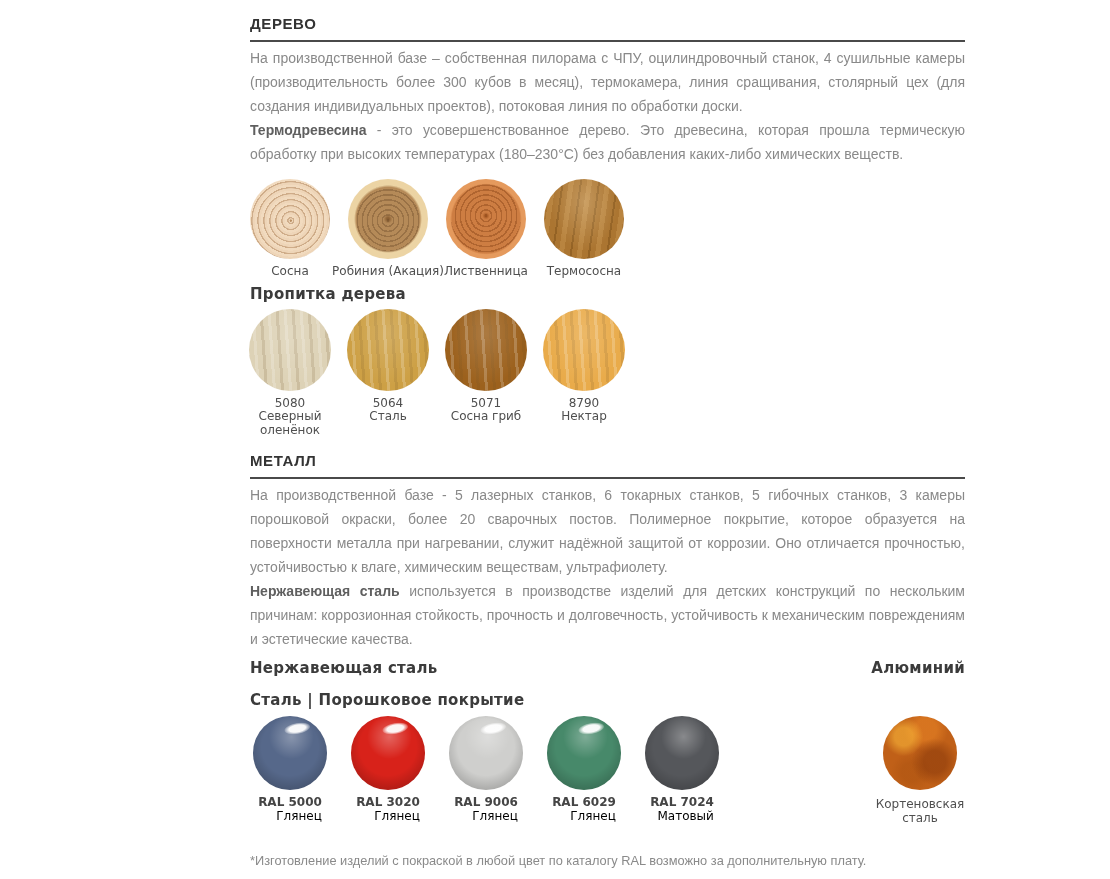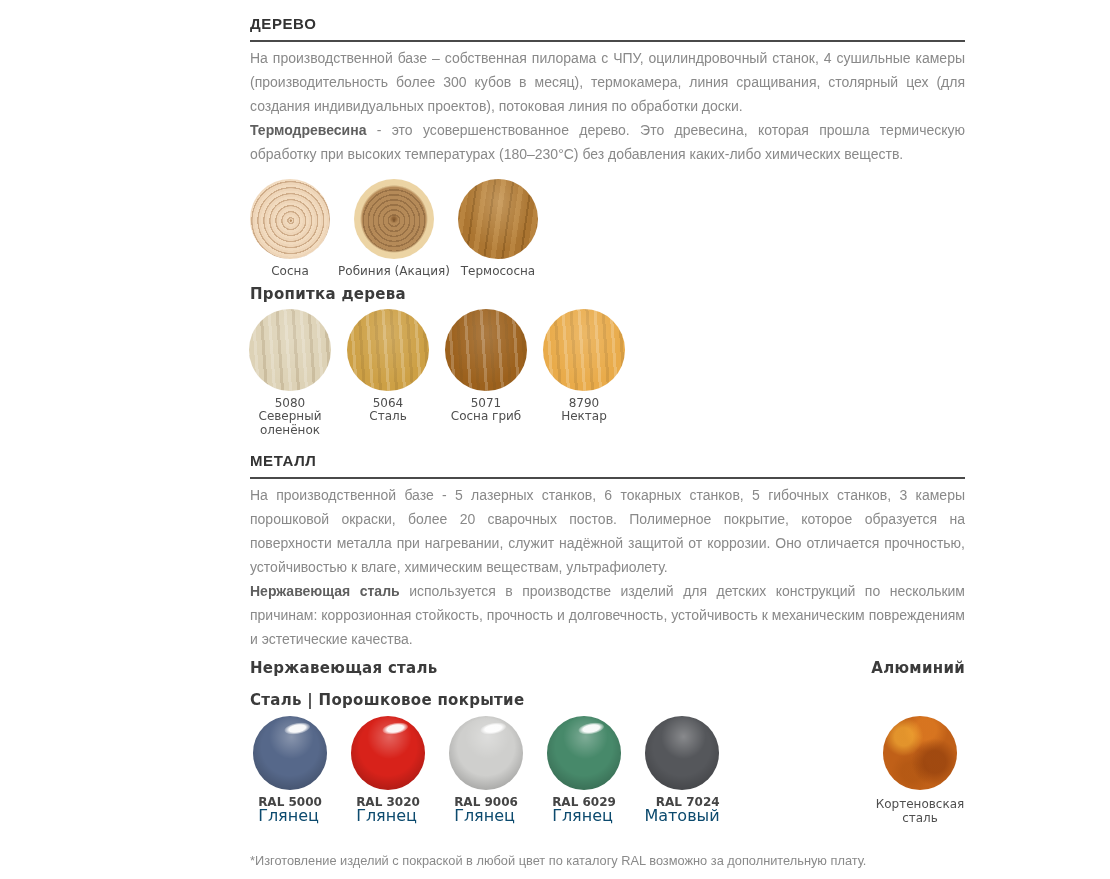--- a/index.html
+++ b/index.html
@@ -18,42 +18,42 @@
 
   
   p.body { font-size:14px; line-height:24px; color:#898989; text-align:justify; }
   p.body.first { margin-top:4px; }
   p.body b { color:#5f5f5f; font-weight:bold; }
 
   
   .swatch-row { display:flex; margin-left:-9px; }
   .swatch { width:98px; display:flex; flex-direction:column; align-items:center; flex:0 0 auto; }
   .right-swatch { width:90px; margin-left:auto; display:flex; flex-direction:column; align-items:center; flex:0 0 auto; }
-  .row-wood   { margin-top:13px;gap:6px; }
+  .row-wood   { margin-top:13px; }
   .row-impr   { margin-top:5px; }
   .row-steel  { margin-top:6px; }
   .row-powder { margin-top:6px; }
   .h2-impr    { margin-top:6px; }
   .h2-powder  { margin-top:13px; }
 
   .circle { position:relative; border-radius:50%; background-color:var(--c,#ccc); flex:0 0 auto; }
   .c80 { width:80px; height:80px; }
   .c82 { width:82px; height:82px; }
   .c74 { width:74px; height:74px; }
   .c75 { width:75px; height:75px; }
   .sphere { width:72px; height:80px; border-radius:50%; position:relative; flex:0 0 auto; }
 
   
   .cap { margin-top:6px; font-family:"DejaVu Sans",sans-serif; font-size:12px; line-height:13.5px;
          color:#4f4f4f; text-align:center; white-space:nowrap; }
   .cap.wrap { white-space:normal; max-width:96px; }
   .cap-code { margin-top:5px; font-family:"DejaVu Sans",sans-serif; font-size:12px; line-height:14px;
               color:#454545; font-weight:bold; text-align:right; white-space:nowrap; }
-  .cap-sub { font-family:"DejaVu Sans",sans-serif; font-size:16px; line-height:14px;
-             color:#0c4a6e; text-align:left; white-space:nowrap; }
+  .cap-sub { font-family:"DejaVu Sans",sans-serif; font-size:12px; line-height:14px;
+             color:#000000; text-align:right; white-space:nowrap; }
 
   .footnote { margin-top:28px; font-size:12.8px; color:#8a8a8a; }
 
   
   .tex-pine { background-image:
     radial-gradient(circle at 51% 52%, #b98f63 0 1.5%, rgba(0,0,0,0) 2.5%),
     repeating-radial-gradient(circle at 51% 52%, rgba(180,138,98,0) 0 2px, rgba(180,138,98,.55) 2.5px 3.5px, rgba(246,226,200,.4) 3.5px 6px),
     radial-gradient(circle, #eed5b8 0 70%, #e7caa7 80%, #d2ab80 94%, #bb9168 100%); }
   .tex-robinia { background-image:
     radial-gradient(circle, rgba(0,0,0,0) 0 56%, #ecd4a4 60% 82%, #caa36a 84% 88%, #74512c 93% 100%),
@@ -107,20 +107,24 @@
       <div class="swatch-row row-wood">
         <figure class="swatch">
           <div class="circle c80 tex-pine" style="--c: #e8cdae;"></div>
           <figcaption class="cap">Сосна</figcaption>
         </figure>
         <figure class="swatch">
           <div class="circle c80 tex-robinia" style="--c: #b58a58;"></div>
           <figcaption class="cap">Робиния (Акация)</figcaption>
         </figure>
         <figure class="swatch">
+          <div class="circle c80 tex-larch" style="--c: #cd7d42;"></div>
+          <figcaption class="cap">Лиственница</figcaption>
+        </figure>
+        <figure class="swatch">
           <div class="circle c80 tex-thermo" style="--c: #ab7531;"></div>
           <figcaption class="cap">Термососна</figcaption>
         </figure>
       </div>
 
       <h2 class="sub-title h2-impr">Пропитка дерева</h2>
 
       <div class="swatch-row row-impr">
         <figure class="swatch">
           <div class="circle c82 tex-grain" style="--c: #ddd2b6;"></div>

